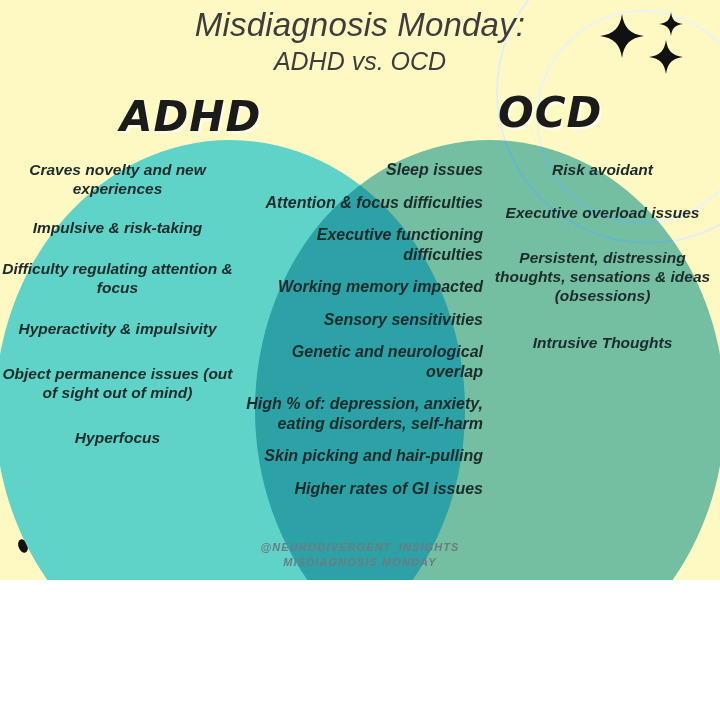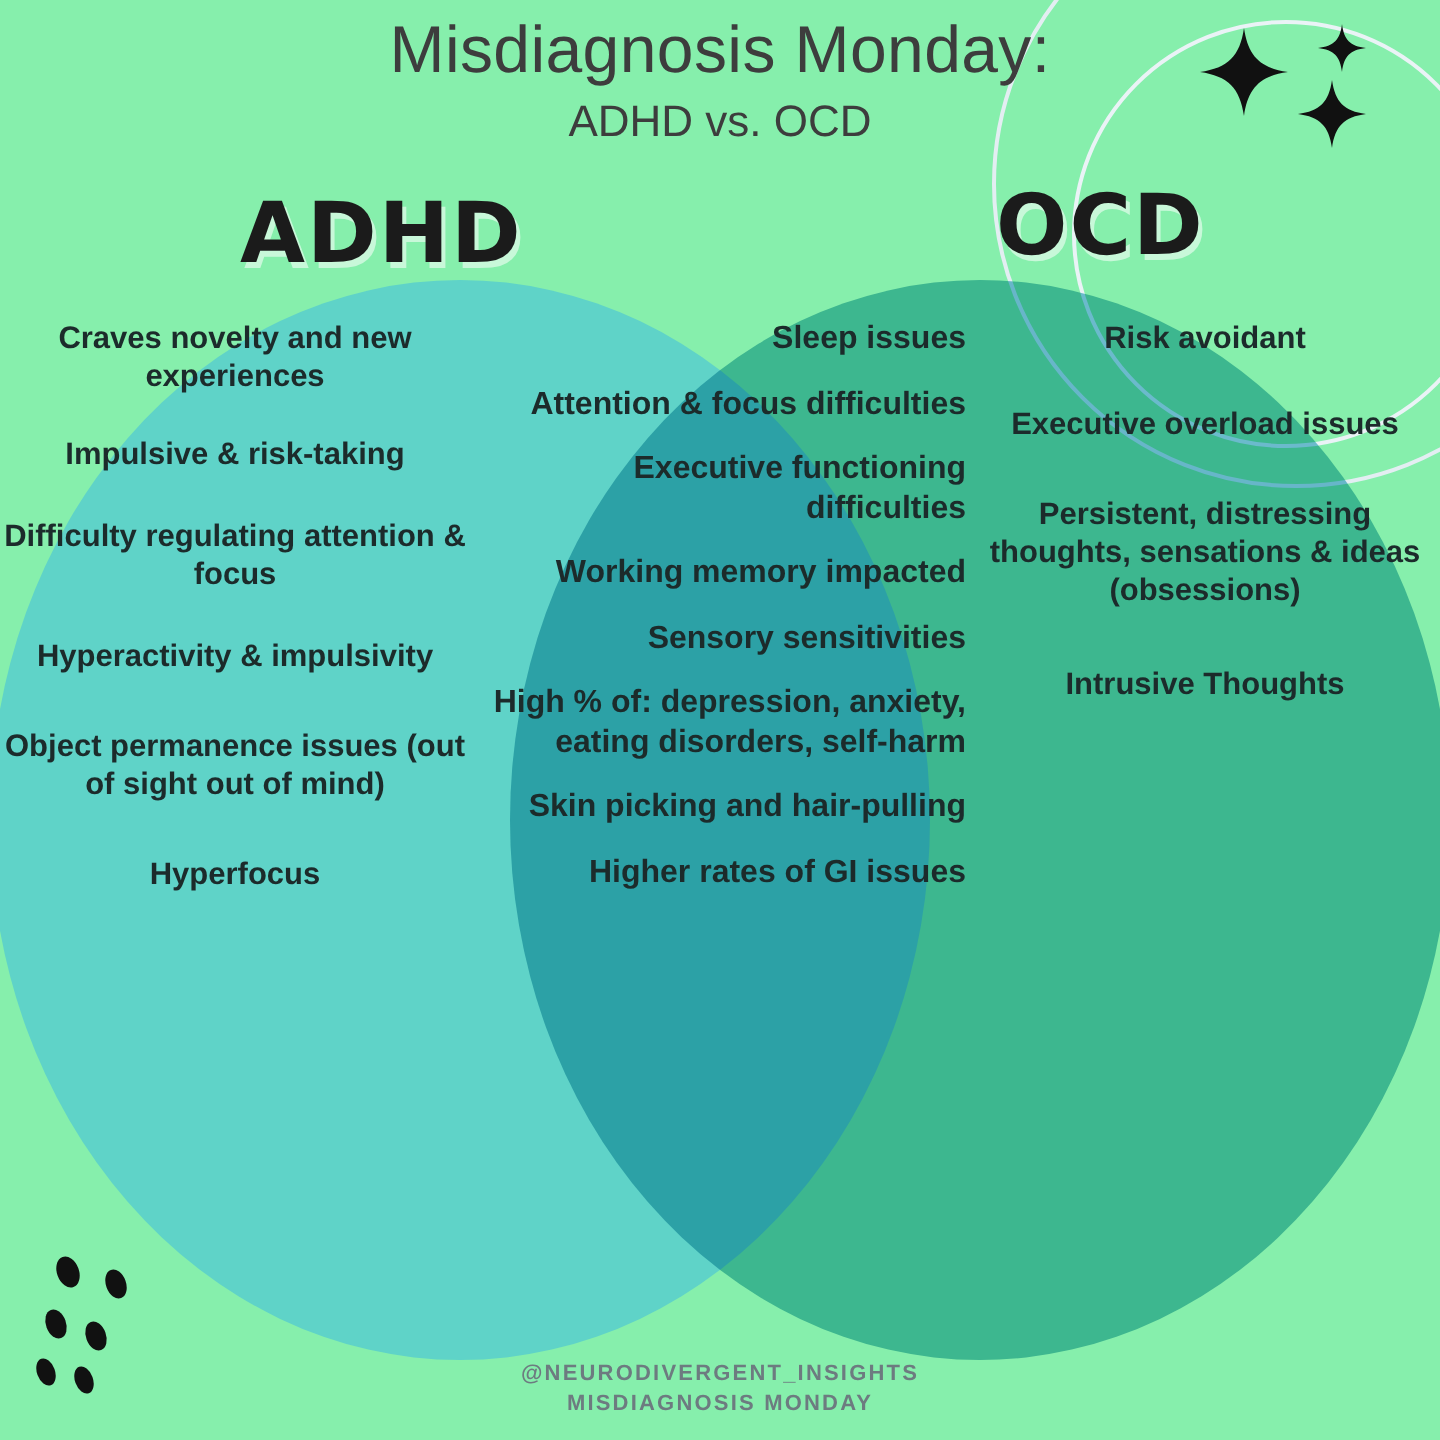--- a/index.html
+++ b/index.html
@@ -10,23 +10,24 @@
     width: 720px;
     height: 720px;
     background: #ffffff;
     font-family: "Liberation Sans", sans-serif;
     overflow: hidden;
     position: relative;
   }
   #canvas {
     position: relative;
     width: 720px;
-    height: 720px;
-    background: #86efac;
+    height: 580px;
+    background: #fef9c3;
     overflow: hidden;
+    font-style: italic;
   }
 
   
   .bg-arc {
     position: absolute;
     border-radius: 50%;
     border: 2px solid #e3eef2;
     pointer-events: none;
   }
   .bg-arc.one { width: 300px; height: 300px; right: -80px; top: -60px; }
@@ -57,21 +58,21 @@
     text-align: center;
   }
   .title-main {
     font-size: 33px;
     color: #3d3d3d;
     font-weight: 400;
     letter-spacing: 0.2px;
     line-height: 42px;
   }
   .title-sub {
-    font-size: 22px;
+    font-size: 25px;
     color: #3d3d3d;
     font-weight: 400;
     line-height: 30px;
   }
 
   
   .venn {
     position: absolute;
     top: 140px;
     left: 0;
@@ -207,20 +208,21 @@
     <div class="item">Object permanence issues (out of sight out of mind)</div>
     <div class="item">Hyperfocus</div>
   </div>
 
   <div class="col col-center">
     <div class="item">Sleep issues</div>
     <div class="item">Attention &amp; focus difficulties</div>
     <div class="item">Executive functioning difficulties</div>
     <div class="item">Working memory impacted</div>
     <div class="item">Sensory sensitivities</div>
+    <div class="item">Genetic and neurological overlap</div>
     <div class="item">High % of: depression, anxiety, eating disorders, self-harm</div>
     <div class="item">Skin picking and hair-pulling</div>
     <div class="item">Higher rates of GI issues</div>
   </div>
 
   <div class="col col-right">
     <div class="item">Risk avoidant</div>
     <div class="item">Executive overload issues</div>
     <div class="item">Persistent, distressing thoughts, sensations &amp; ideas (obsessions)</div>
     <div class="item">Intrusive Thoughts</div>

